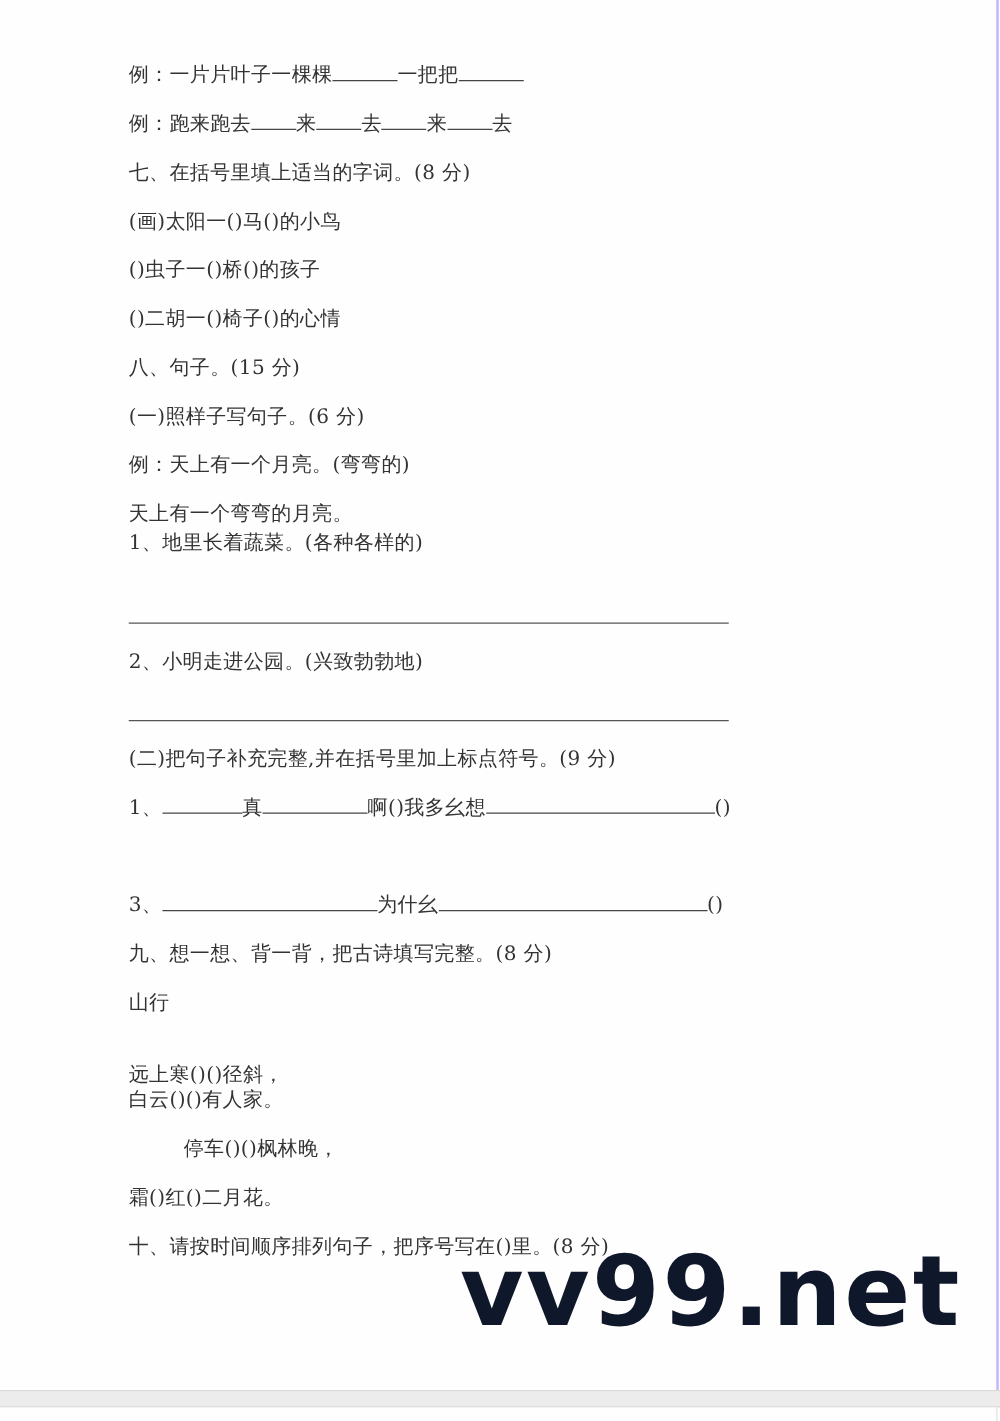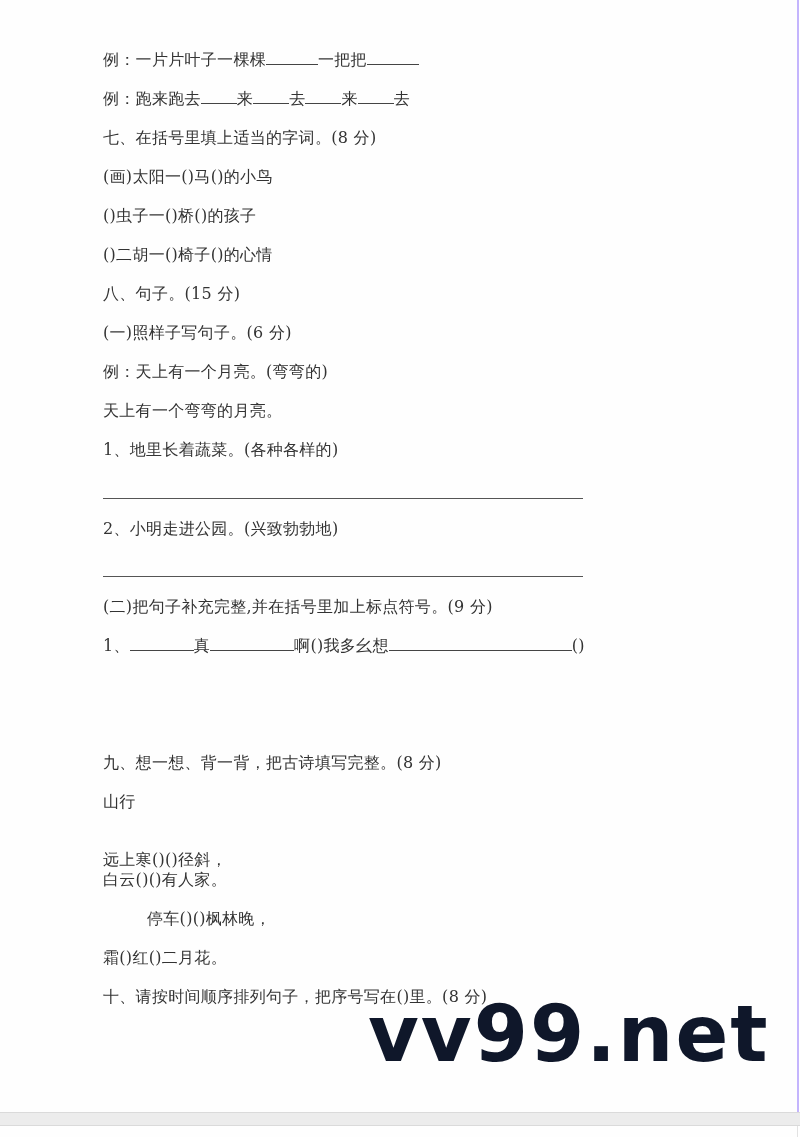--- a/index.html
+++ b/index.html
@@ -57,31 +57,34 @@
   </div>
 
   <div class="line" style="top:128px;">七、在括号里填上适当的字词。(8 分)</div>
   <div class="line" style="top:167px;">(画)太阳一()马()的小鸟</div>
   <div class="line" style="top:206px;">()虫子一()桥()的孩子</div>
   <div class="line" style="top:245px;">()二胡一()椅子()的心情</div>
   <div class="line" style="top:284px;">八、句子。(15 分)</div>
   <div class="line" style="top:323px;">(一)照样子写句子。(6 分)</div>
   <div class="line" style="top:362px;">例：天上有一个月亮。(弯弯的)</div>
   <div class="line" style="top:401px;">天上有一个弯弯的月亮。</div>
-  <div class="line" style="top:440px;">1、地里长着蔬菜。(各种各样的)</div>
+  <div class="line" style="top:424px;">1、地里长着蔬菜。(各种各样的)</div>
   <div class="answer-line" style="top:498px;"></div>
   <div class="line" style="top:519px;">2、小明走进公园。(兴致勃勃地)</div>
   <div class="answer-line" style="top:576px;"></div>
   <div class="line" style="top:597px;">(二)把句子补充完整,并在括号里加上标点符号。(9 分)</div>
 
   <div class="line" style="top:636px;">
     <span>1、</span><span class="blank" style="width:64px;"></span><span>真</span><span class="blank" style="width:84px;"></span><span>啊()我多幺想</span><span class="blank" style="width:183px;"></span><span>()</span>
   </div>
 
 
+  <div class="line" style="top:714px;">
+    <span>3、</span><span class="blank" style="width:172px;"></span><span>为什幺</span><span class="blank" style="width:215px;"></span><span>()</span>
+  </div>
 
   <div class="line" style="top:753px;">九、想一想、背一背，把古诗填写完整。(8 分)</div>
   <div class="line" style="top:792px;">山行</div>
   <div class="line" style="top:850px;">远上寒()()径斜，</div>
   <div class="line" style="top:870px;">白云()()有人家。</div>
   <div class="line" style="top:909px;margin-left:44px;">停车()()枫林晚，</div>
   <div class="line" style="top:948px;">霜()红()二月花。</div>
   <div class="line" style="top:987px;">十、请按时间顺序排列句子，把序号写在()里。(8 分)</div>
 
   <div class="watermark">vv99.net</div>

